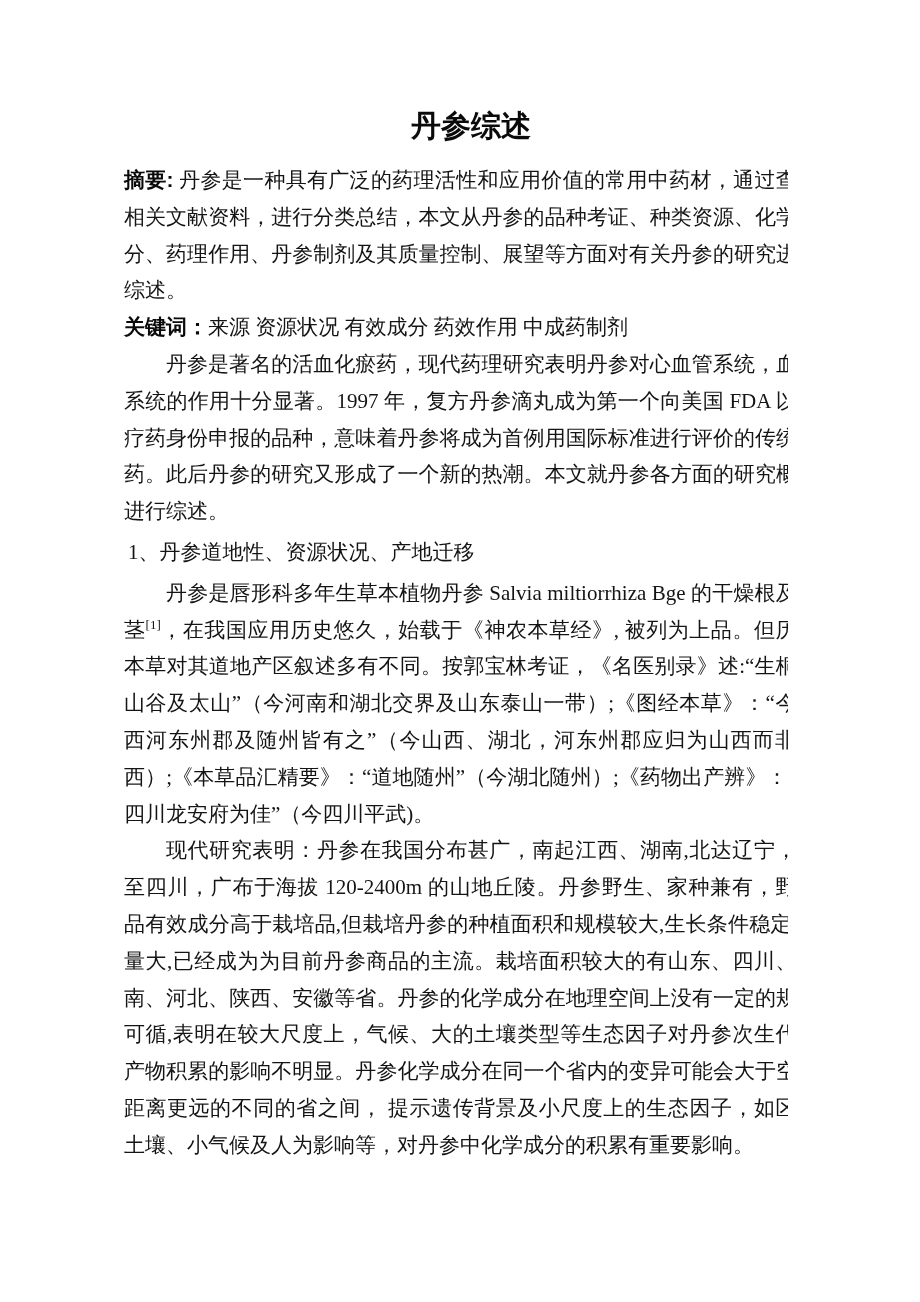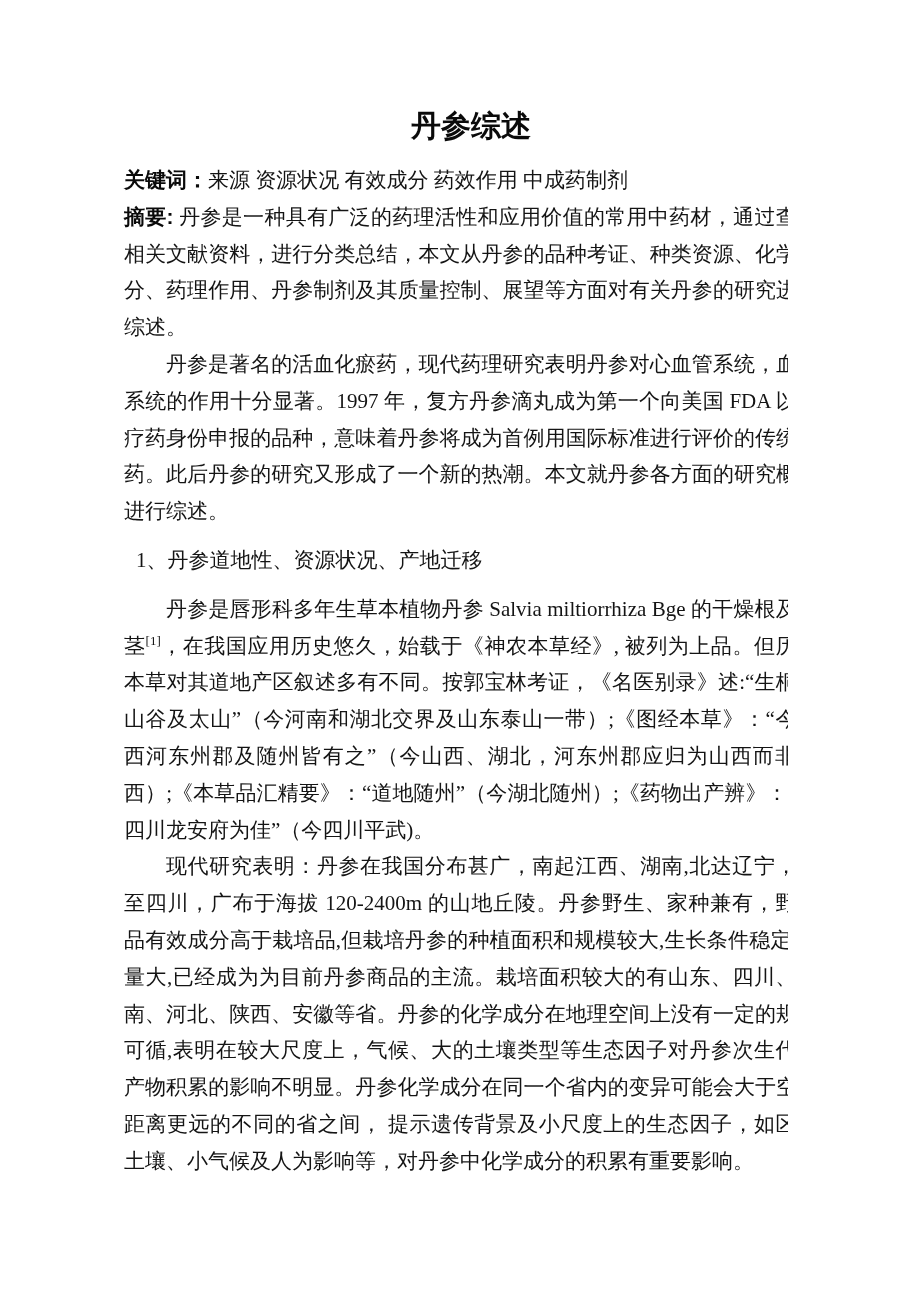--- a/index.html
+++ b/index.html
@@ -41,43 +41,43 @@
   }
   .para.indent {
     text-indent: 2em;
   }
   .bold-label {
     font-weight: bold;
     font-family: "Liberation Sans", "DejaVu Sans", sans-serif;
     color: #0a0a0a;
   }
   .section-heading {
-    margin: 12px;
+    margin: 4px;
     font-size: 21px;
     line-height: 36.8px;
     font-weight: normal;
     text-align: left;
   }
   sup.citation {
     font-size: 13px;
     line-height: 0;
     vertical-align: super;
   }
 </style>
 </head>
 <body>
 
 <div class="page">
   <div class="content">
 
     <h1 class="doc-title">丹参综述</h1>
 
+    <p class="para"><span class="bold-label">摘要:</span><span> 丹参是一种具有广泛的药理活性和应用价值的常用中药材，通过查阅相关文献资料，进行分类总结，本文从丹参的品种考证、种类资源、化学成分、药理作用、丹参制剂及其质量控制、展望等方面对有关丹参的研究进行综述。</span></p>
+
     <p class="para"><span class="bold-label">关键词：</span><span>来源 资源状况 有效成分 药效作用 中成药制剂</span></p>
-
-    <p class="para"><span class="bold-label">摘要:</span><span> 丹参是一种具有广泛的药理活性和应用价值的常用中药材，通过查阅相关文献资料，进行分类总结，本文从丹参的品种考证、种类资源、化学成分、药理作用、丹参制剂及其质量控制、展望等方面对有关丹参的研究进行综述。</span></p>
 
     <p class="para indent">丹参是著名的活血化瘀药，现代药理研究表明丹参对心血管系统，血液系统的作用十分显著。1997 年，复方丹参滴丸成为第一个向美国 FDA 以治疗药身份申报的品种，意味着丹参将成为首例用国际标准进行评价的传统中药。此后丹参的研究又形成了一个新的热潮。本文就丹参各方面的研究概况进行综述。</p>
 
     <p class="section-heading">1、丹参道地性、资源状况、产地迁移</p>
 
     <p class="para indent"><span>丹参是唇形科多年生草本植物丹参 Salvia miltiorrhiza Bge 的干燥根及根茎</span><sup class="citation">[1]</sup><span>，在我国应用历史悠久，始载于《神农本草经》, 被列为上品。但历代本草对其道地产区叙述多有不同。按郭宝林考证，《名医别录》述:“生桐柏山谷及太山”（今河南和湖北交界及山东泰山一带）;《图经本草》：“今陕西河东州郡及随州皆有之”（今山西、湖北，河东州郡应归为山西而非陕西）;《本草品汇精要》：“道地随州”（今湖北随州）;《药物出产辨》：“产四川龙安府为佳”（今四川平武)。</span></p>
 
     <p class="para indent">现代研究表明：丹参在我国分布甚广，南起江西、湖南,北达辽宁，西至四川，广布于海拔 120-2400m 的山地丘陵。丹参野生、家种兼有，野生品有效成分高于栽培品,但栽培丹参的种植面积和规模较大,生长条件稳定,产量大,已经成为为目前丹参商品的主流。栽培面积较大的有山东、四川、河南、河北、陕西、安徽等省。丹参的化学成分在地理空间上没有一定的规律可循,表明在较大尺度上，气候、大的土壤类型等生态因子对丹参次生代谢产物积累的影响不明显。丹参化学成分在同一个省内的变异可能会大于空间距离更远的不同的省之间， 提示遗传背景及小尺度上的生态因子，如区域土壤、小气候及人为影响等，对丹参中化学成分的积累有重要影响。</p>
 
 

